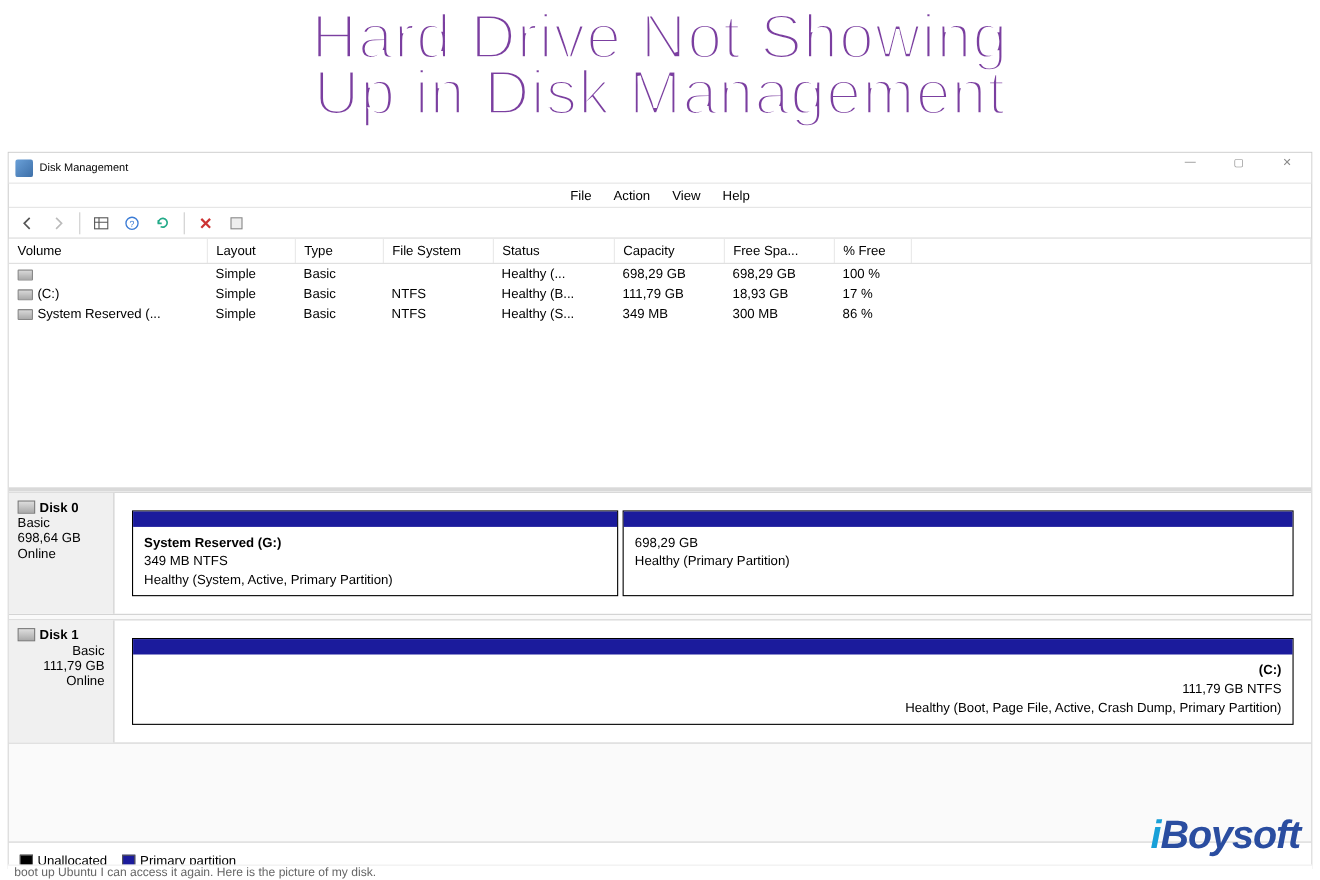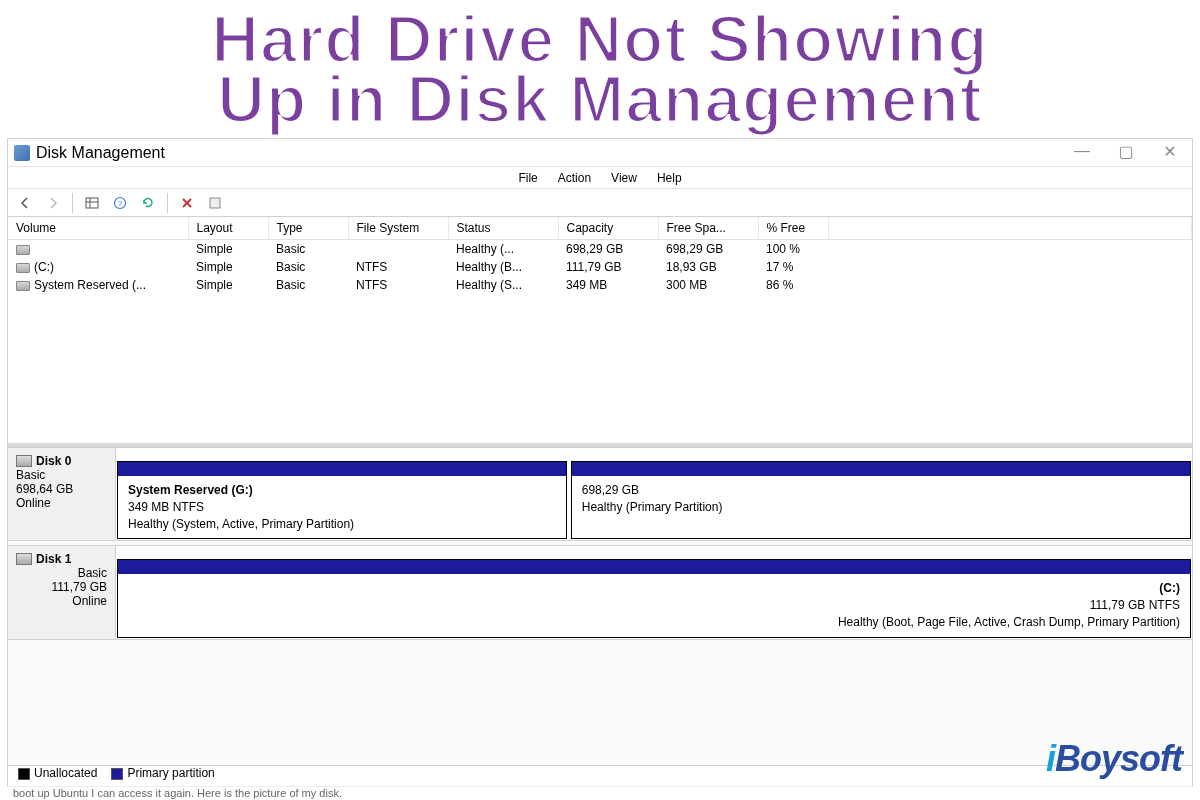--- a/index.html
+++ b/index.html
@@ -14,22 +14,22 @@
     height: 800px;
     overflow: hidden;
     position: relative;
   }
   .overlay-text {
     position: absolute;
     top: 6px;
     left: 0;
     right: 0;
     text-align: center;
-    font-size: 66px;
-    font-weight: 700;
+    font-size: 57px;
+    font-weight: 400;
     line-height: 1.0;
     color: #7b3fa0;
     -webkit-text-stroke: 3px #fff;
     text-shadow: 0 0 8px rgba(255,255,255,0.9);
     z-index: 50;
     pointer-events: none;
     letter-spacing: 1px;
   }
   .overlay-text .row2 { display:block; margin-top: -6px; }
   .window {
@@ -43,21 +43,21 @@
     display: flex;
     flex-direction: column;
   }
   .titlebar {
     height: 28px;
     background: #fff;
     border-bottom: 1px solid #e4e4e4;
     display: flex;
     align-items: center;
     padding: 0 6px;
-    font-size: 16px;
+    font-size: 10px;
     position: relative;
   }
   .titlebar .app-icon {
     width: 16px; height: 16px; margin-right: 6px;
     background: linear-gradient(135deg,#6aa0d8,#3d6fa8);
     border-radius: 2px;
   }
   .win-buttons {
     position: absolute; right: 4px; top: 3px; display:flex; gap:8px;
     color:#888;
@@ -125,33 +125,32 @@
   }
   .disk-row {
     display:flex;
     border-top:1px solid #d0d0d0;
     border-bottom:1px solid #d0d0d0;
     background:#fff;
     min-height: 92px;
   }
   .disk-row + .disk-row { margin-top: 4px; text-align: right; }
   .disk-label-cell {
-    width: 108px;
+    width: 96px;
     padding: 6px 8px;
     border-right:1px solid #d0d0d0;
     display:flex; flex-direction:column;
     background:#f0f0f0;
   }
   .disk-label-cell .diskname { font-weight:700; display:flex; align-items:center; gap:4px;}
   .disk-part-area {
     flex:1;
-    padding: 1px;
+    padding: 16px;
     display:flex;
     gap: 4px;
-    margin-top: 12px;
   }
   .partition {
     border:1px solid #000;
     flex:1;
     background:#fff;
     display:flex; flex-direction:column;
   }
   .partition .pbar {
     height: 14px;
     background: #1b1b9c;
@@ -159,21 +158,21 @@
   .partition .pbody {
     padding: 6px 10px;
     font-size: 12px;
     line-height: 1.4;
   }
   .partition .pbody b { font-weight:700; }
   .legend-bar {
     height: 24px;
     border-top: 1px solid #d0d0d0;
     display:flex;
-    align-items:flex-start;
+    align-items:flex-end;
     gap: 14px;
     padding: 0 10px;
     background:#fff;
     font-size:12px;
   }
   .legend-swatch {
     width: 12px; height: 12px; display:inline-block; margin-right:4px;
     vertical-align:middle; border:1px solid #555;
   }
   .sw-black { background:#000; }

